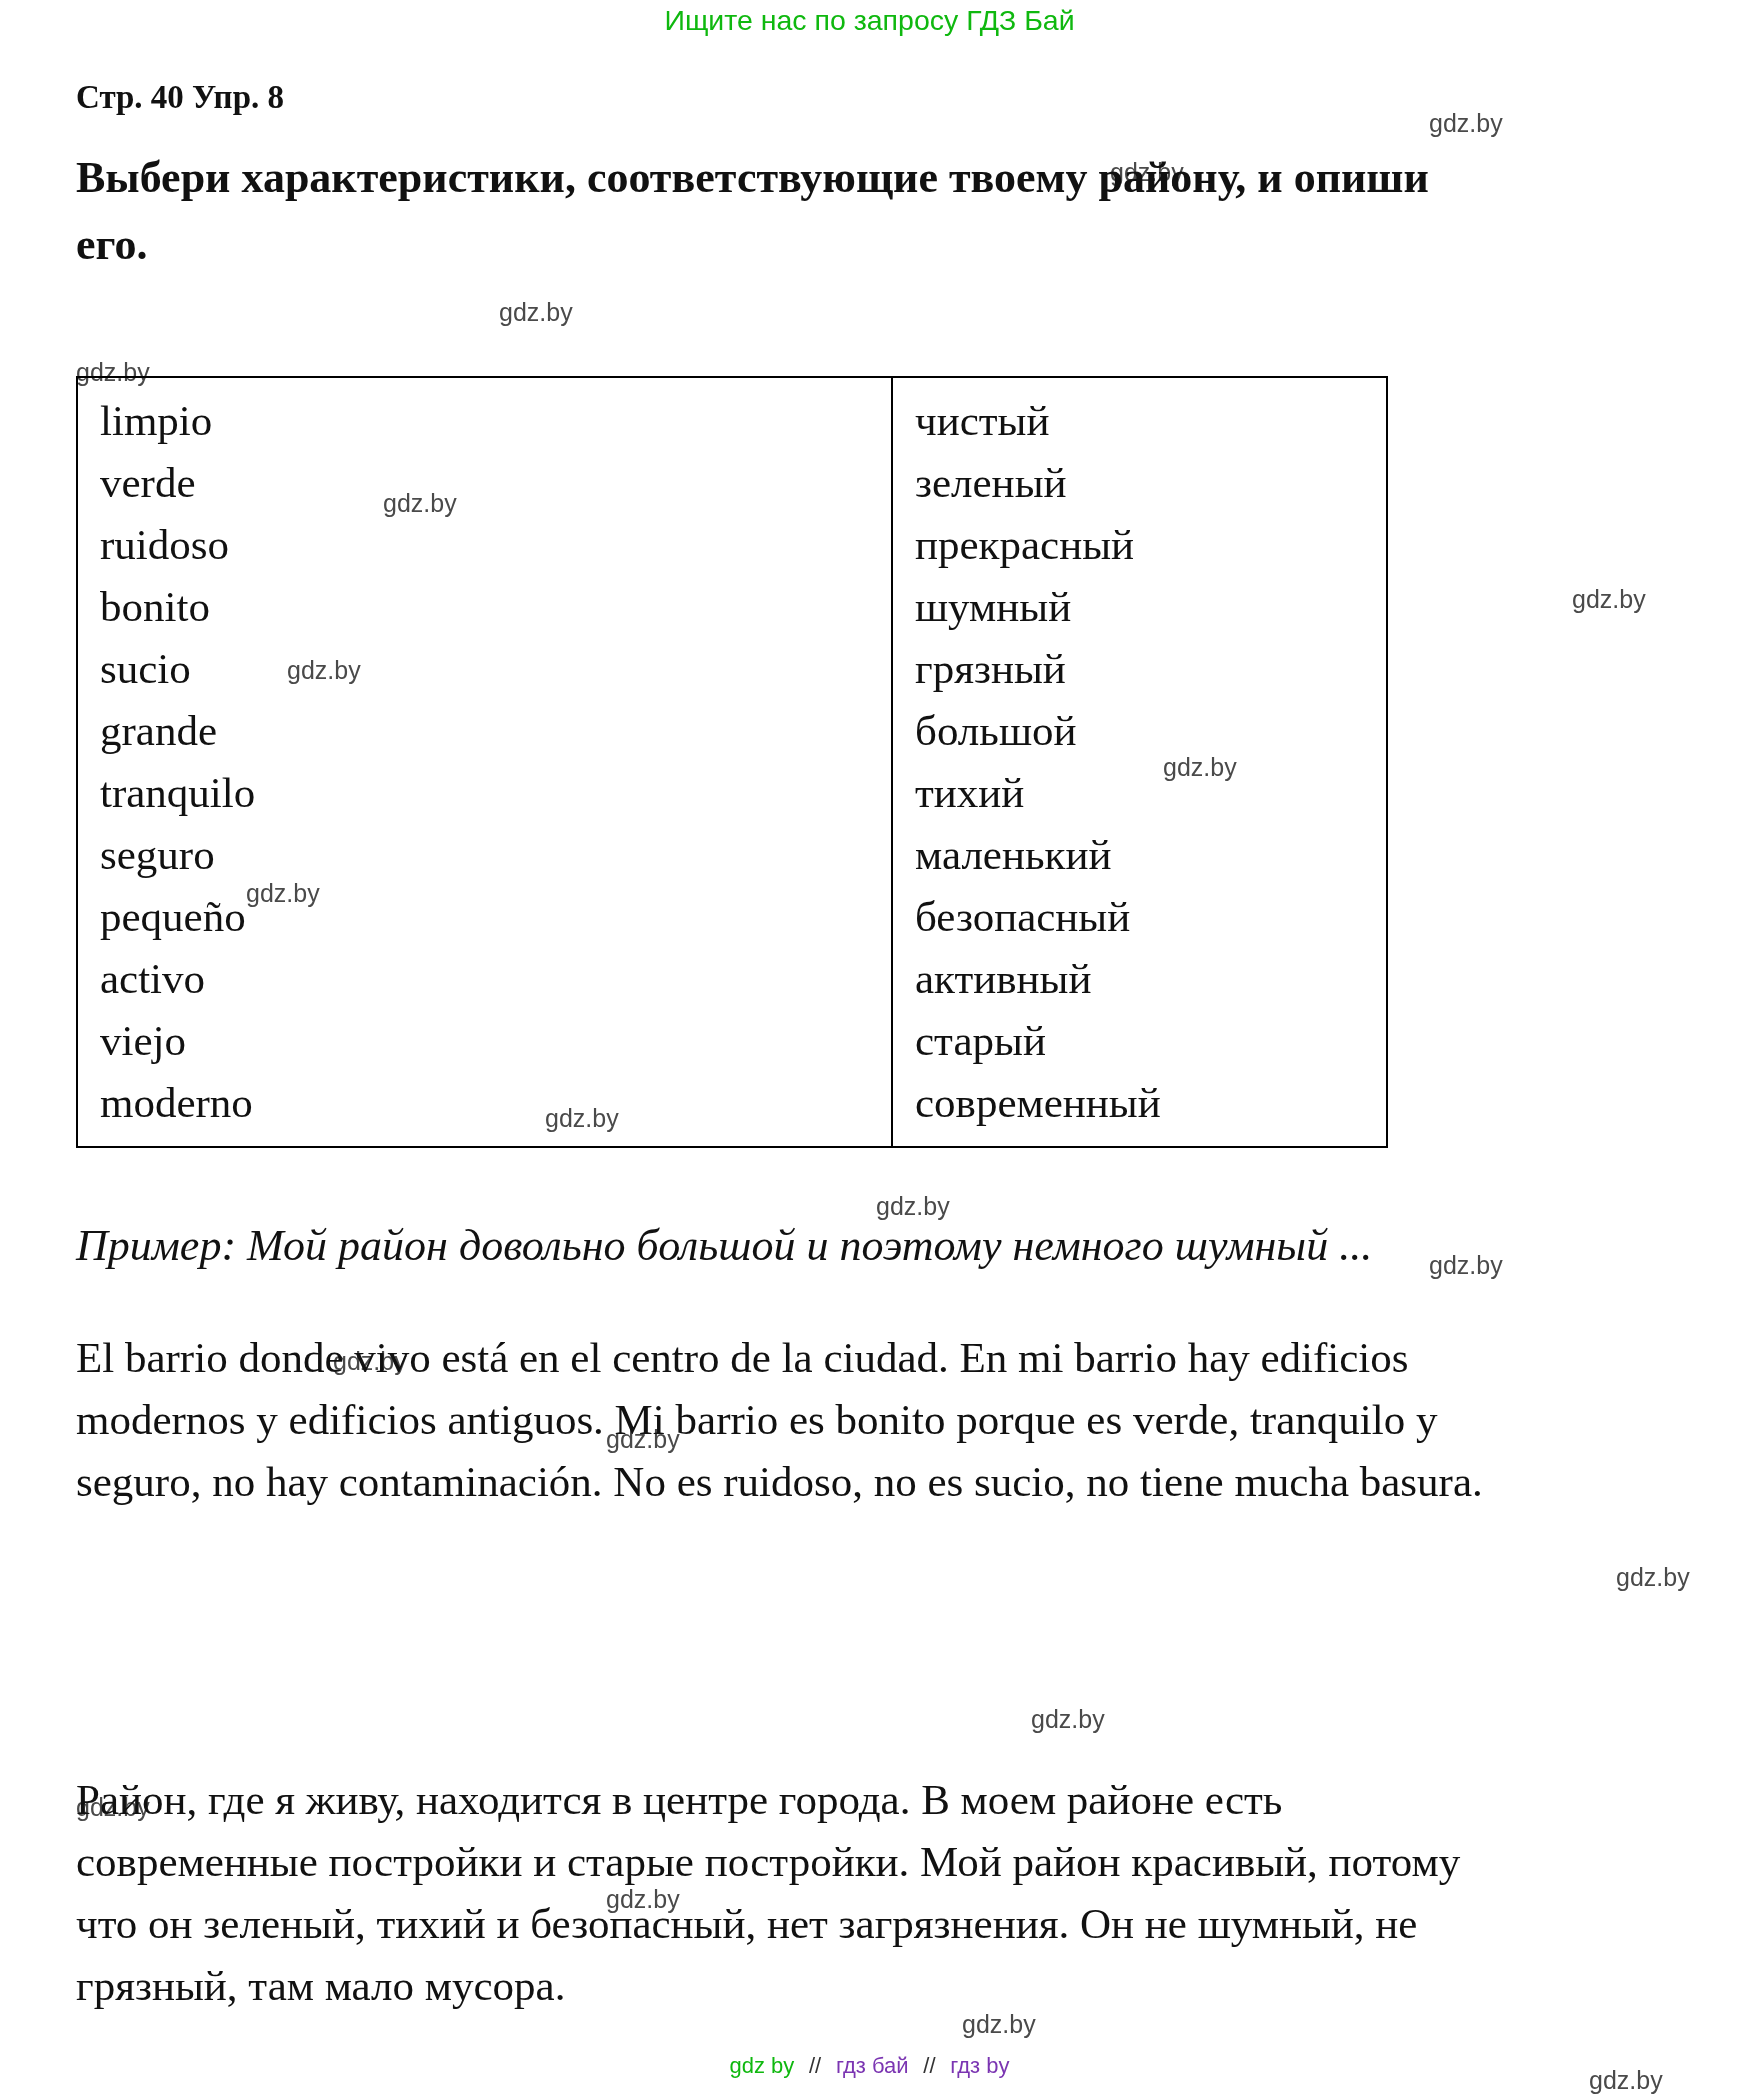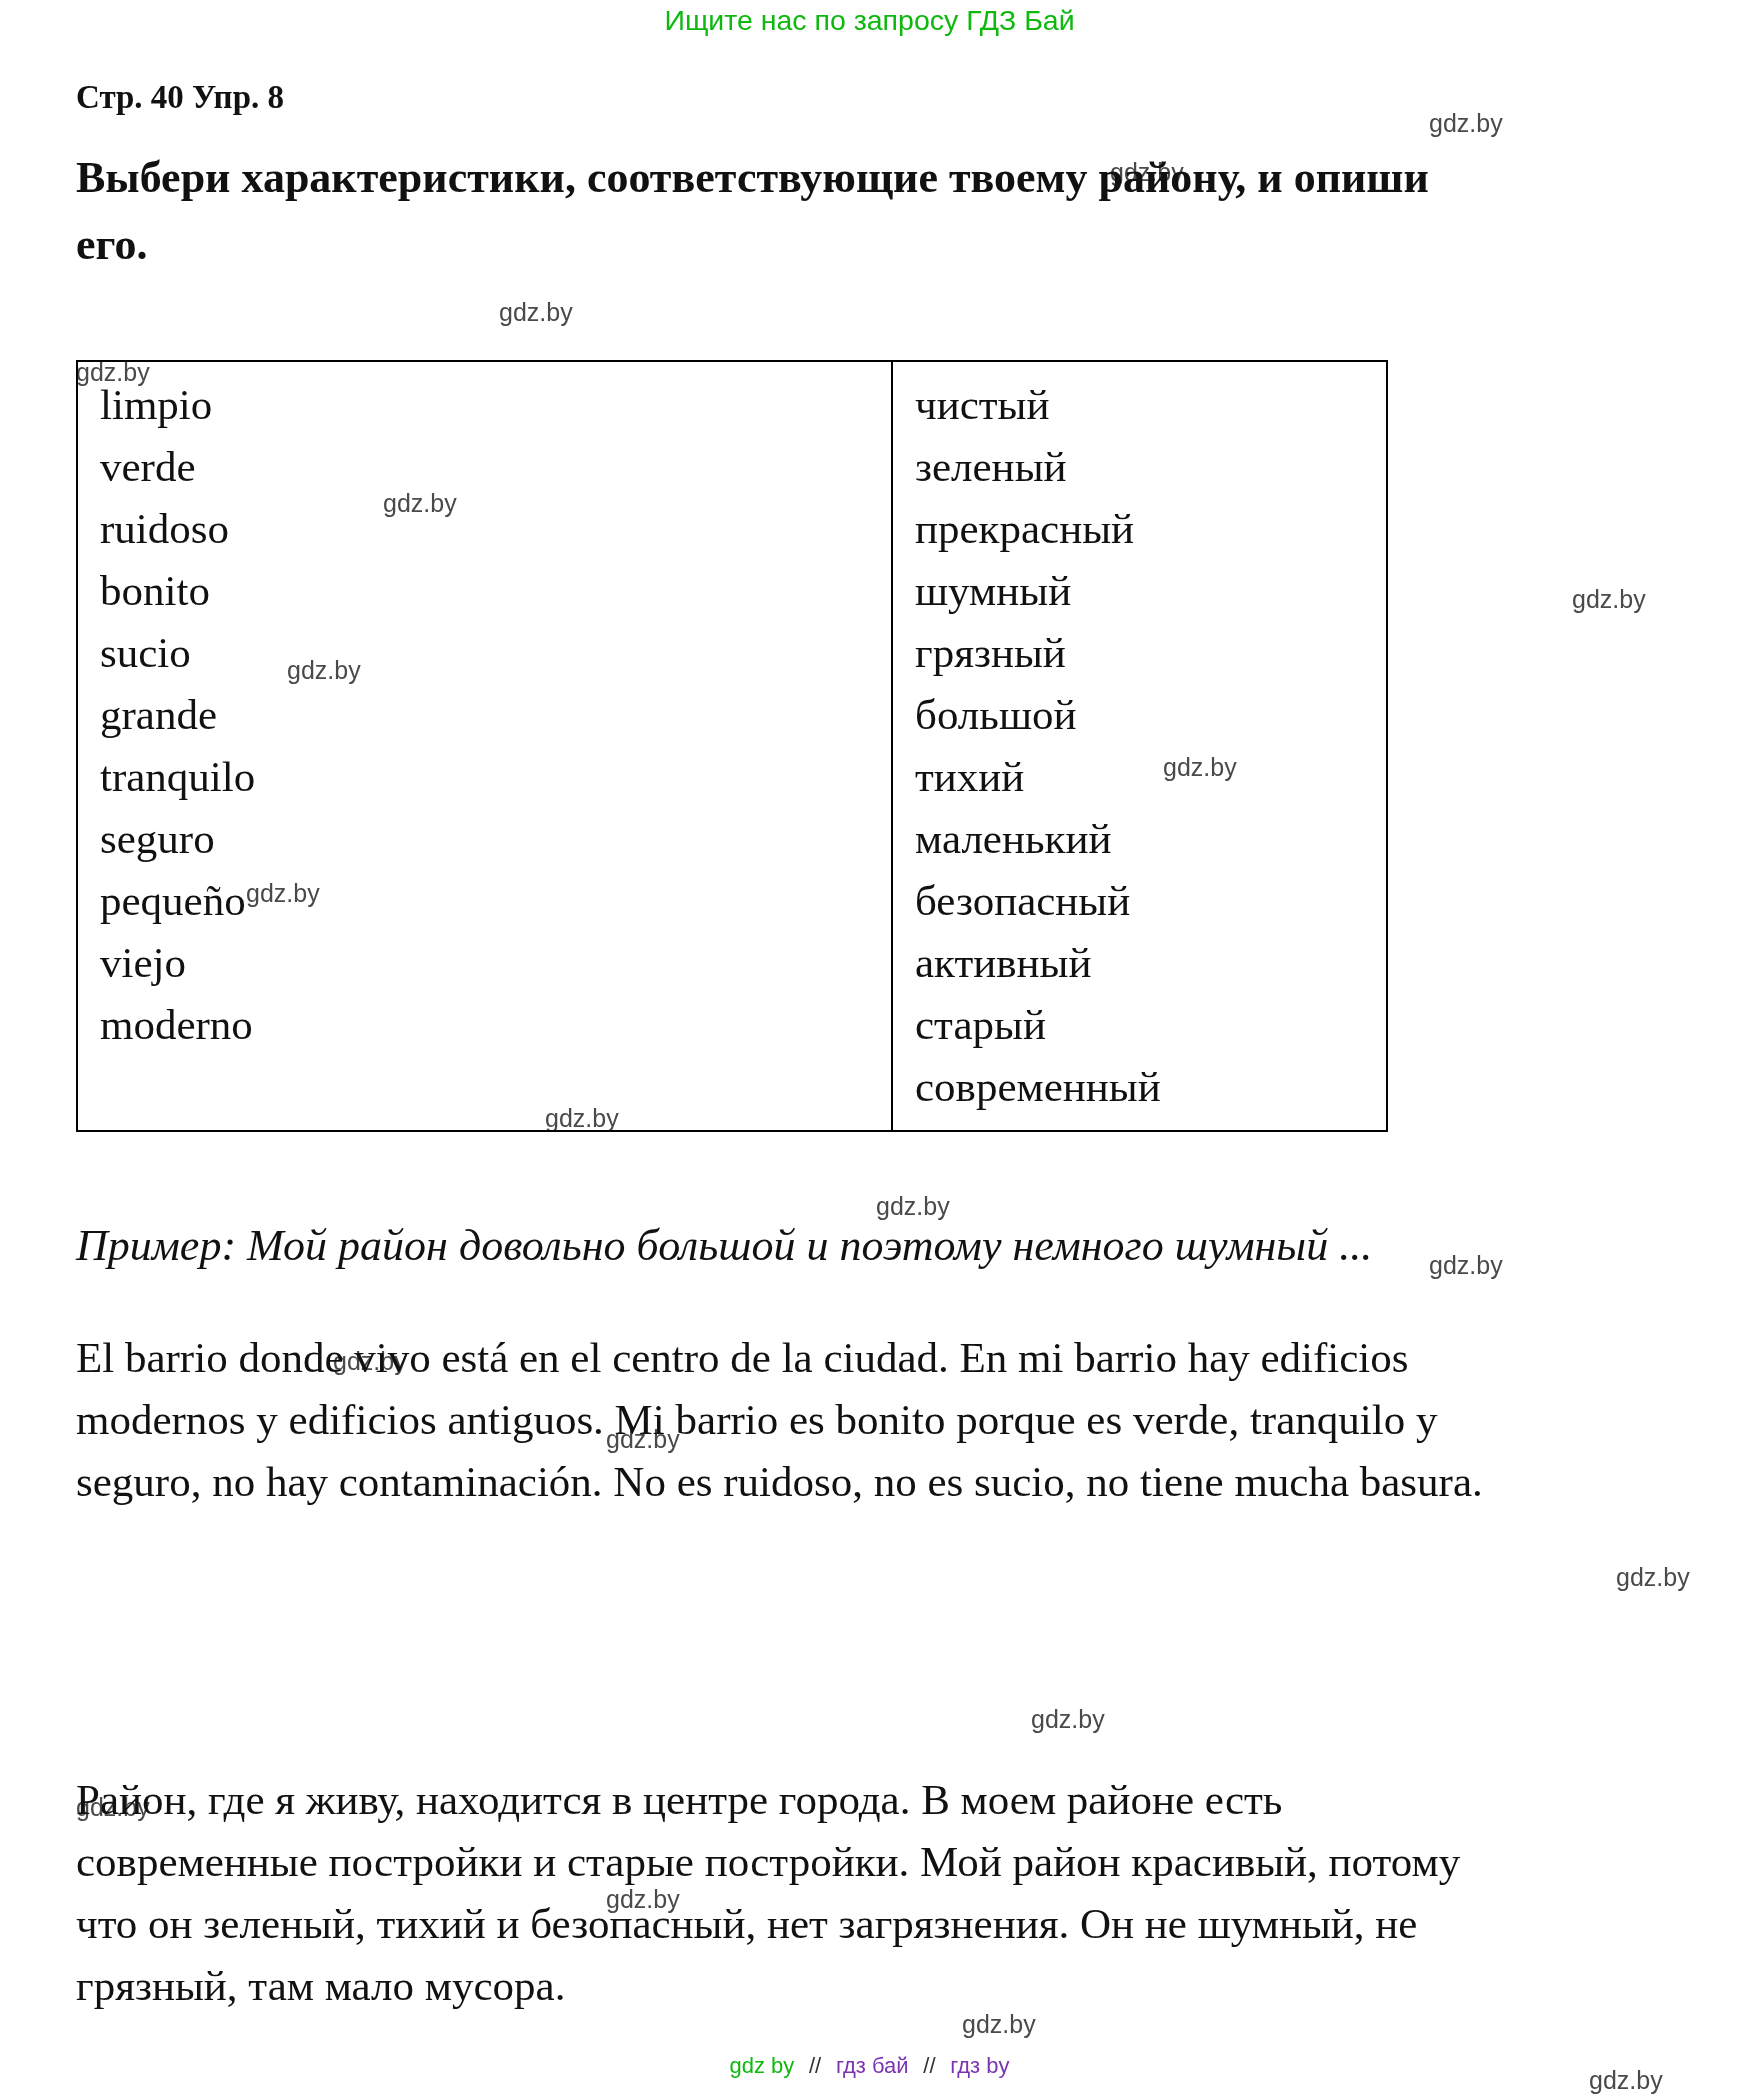--- a/index.html
+++ b/index.html
@@ -31,21 +31,21 @@
     position:absolute; left:76px; top:79px;
     font-size:33px; font-weight:bold;
   }
   .task-title {
     position:absolute; left:76px; top:145px;
     width:1377px;
     font-size:44px; font-weight:bold;
     line-height:1.52;
   }
   .vocab-table {
-    position:absolute; left:76px; top:360px;
+    position:absolute; left:76px; top:376px;
     width:1312px;
     display:flex;
     border:2.8px solid #000;
   }
   .vocab-col {
     font-size:43px;
     line-height:62px;
     padding:12px 9.2px 12px 22px;
   }
   .col-es { width:815px; border-right:2.8px solid #000; }
@@ -108,20 +108,21 @@
   <div class="vocab-col col-es">
     <div>limpio</div>
     <div>verde</div>
     <div>ruidoso</div>
     <div>bonito</div>
     <div>sucio</div>
     <div>grande</div>
     <div>tranquilo</div>
     <div>seguro</div>
     <div>pequeño</div>
+    <div>activo</div>
     <div>viejo</div>
     <div>moderno</div>
   </div>
   <div class="vocab-col col-ru">
     <div>чистый</div>
     <div>зеленый</div>
     <div>прекрасный</div>
     <div>шумный</div>
     <div>грязный</div>
     <div>большой</div>

